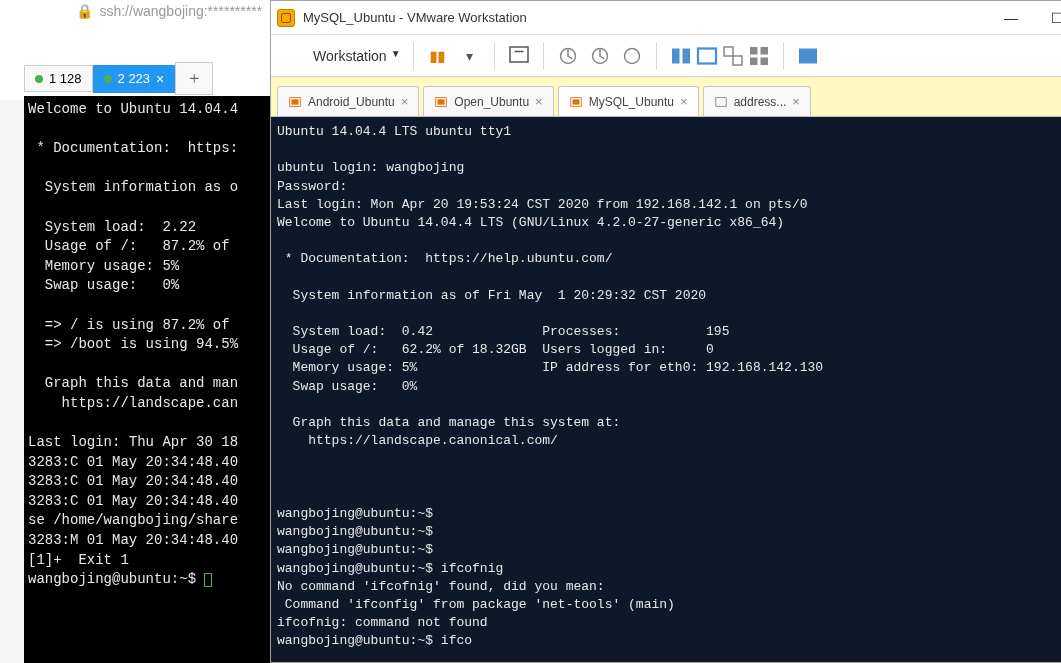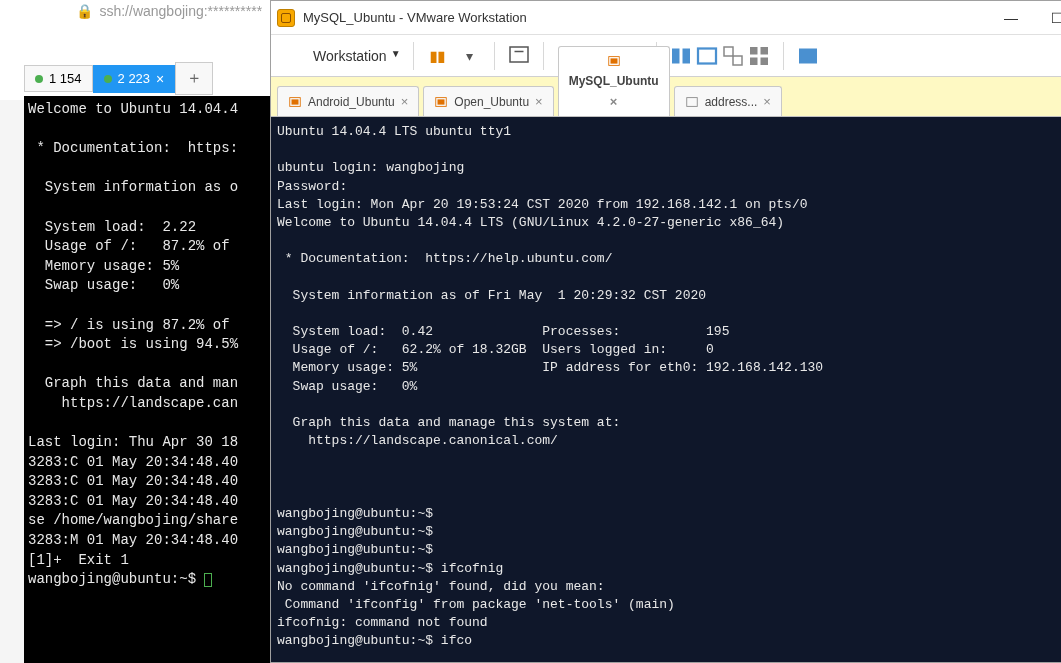--- a/index.html
+++ b/index.html
@@ -188,22 +188,21 @@
   margin-right: 4px;
   max-width: 180px;
 }
 .vm-tab .ticon {
   width: 14px; height: 14px;
   display: inline-flex; align-items: center; justify-content: center;
 }
 .vm-tab .ticon svg { width: 14px; height: 14px; }
 .vm-tab.active {
   background: #fff;
-  font-weight: bold;
-  flex-direction: column;
+  font-weight: normal;
 }
 .vm-tab .tclose { color: #888; font-size: 13px; }
 .vm-tabs-spacer { flex: 1; }
 .vm-tabnav { display: flex; gap: 6px; padding-bottom: 6px; color: #666; }
 
 .vm-term {
   flex: 1;
   background: #0f172a;
   color: #e8e8e8;
   font-family: "Consolas", "Courier New", monospace;
@@ -217,21 +216,21 @@
 </head>
 <body>
 
 <div class="bg-browser">
   <div class="bg-addr">
     <span class="lock">🔒</span><span>ssh://wangbojing:**********</span>
   </div>
   <div class="bg-tabs">
     <div class="bg-tab">
       <span class="dot-green"></span>
-      <span>1 154</span>
+      <span>1 128</span>
     </div>
     <div class="bg-tab active">
       <span class="dot-green"></span>
       <span>2 223</span>
       <span class="close">×</span>
     </div>
     <div class="bg-addtab">＋</div>
   </div>
 </div>
 

